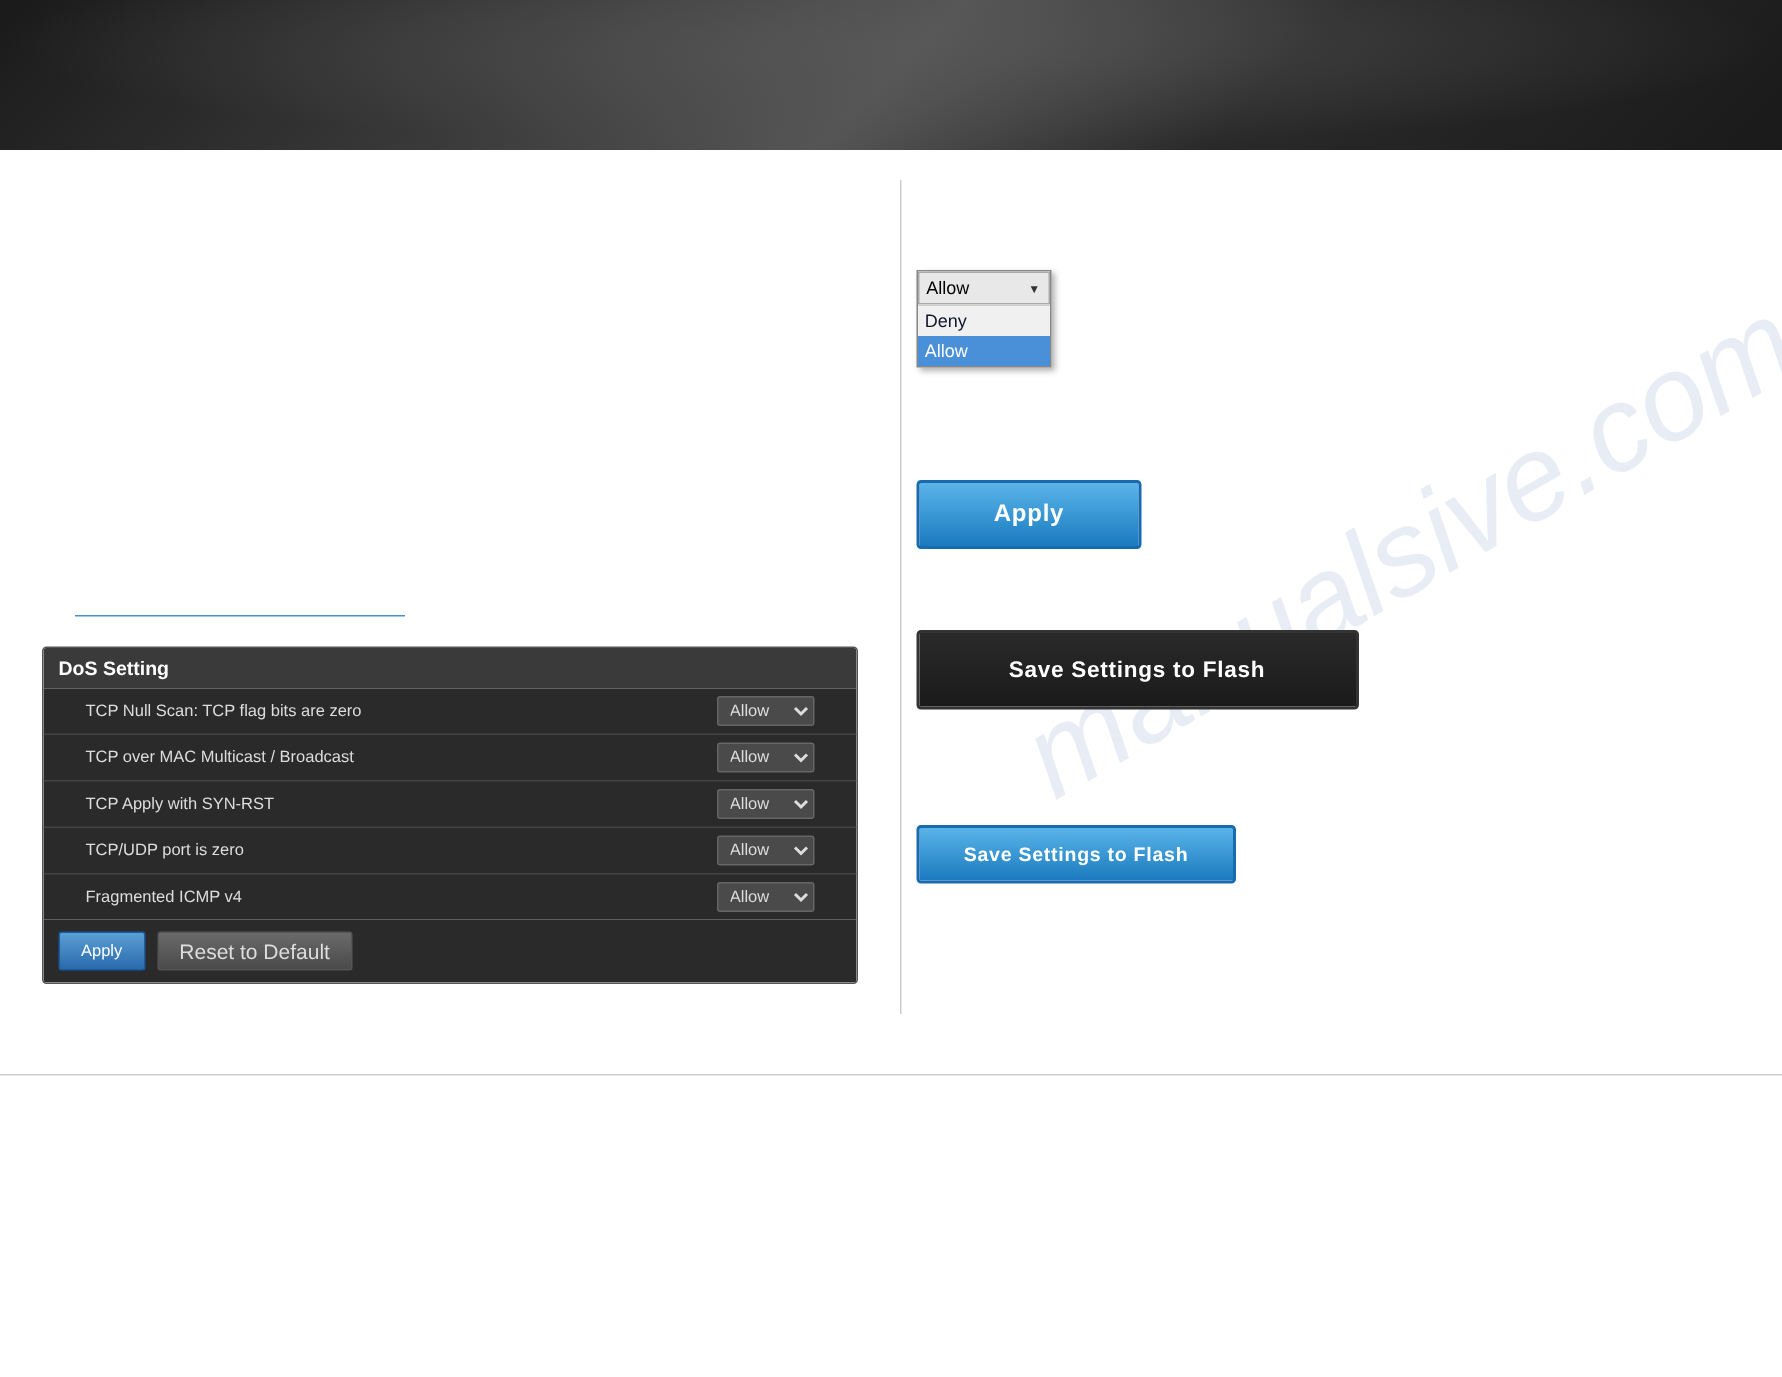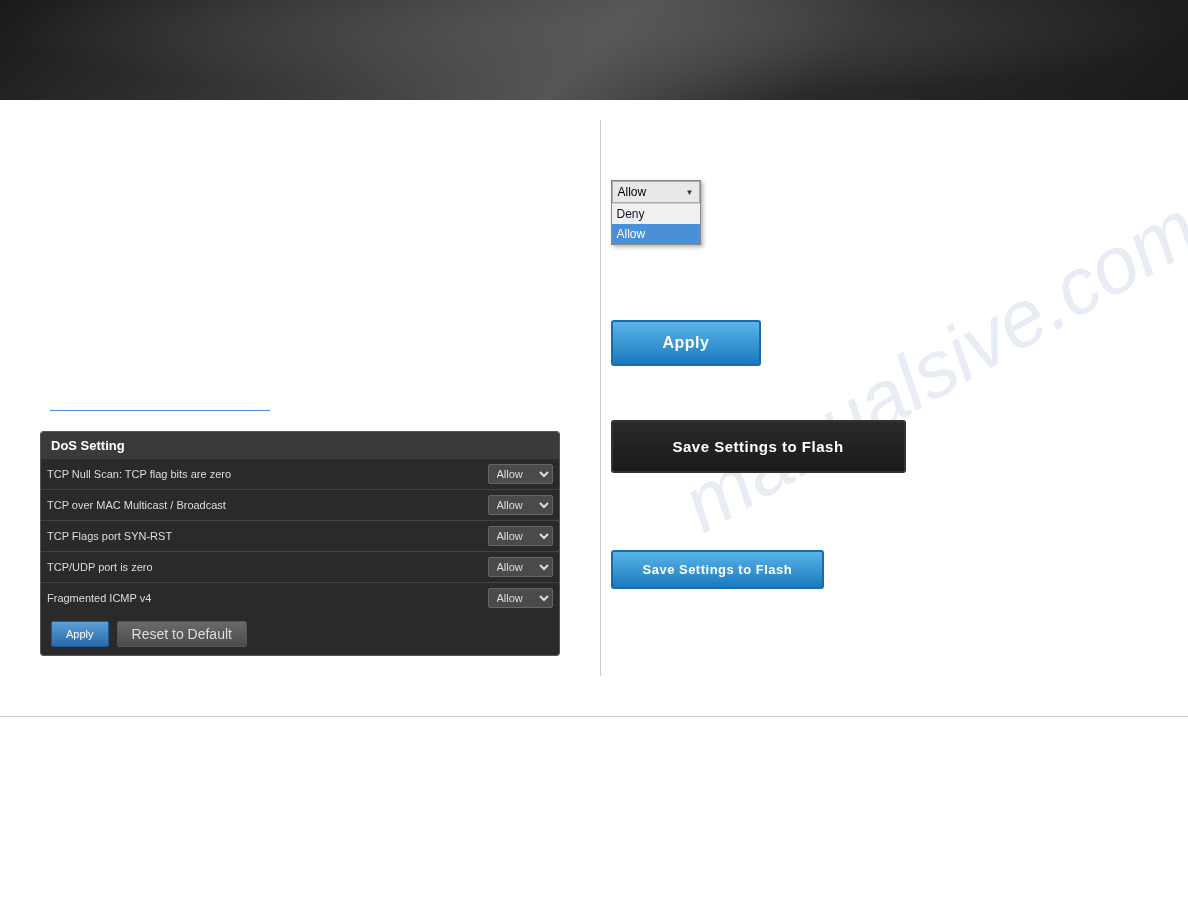--- a/index.html
+++ b/index.html
@@ -37,21 +37,21 @@
     
     .divider-line {
       width: 220px;
       height: 1px;
       background: #4a90d9;
       margin: 280px 0 20px 30px;
     }
 
     
     .dos-table-container {
-      margin: 10px 20px;
+      margin: 10px 8px;
       border: 1px solid #555;
       border-radius: 3px;
       overflow: hidden;
     }
 
     .dos-table-header {
       background: #3a3a3a;
       color: #fff;
       font-weight: bold;
       padding: 6px 10px;
@@ -66,21 +66,21 @@
 
     .dos-table tr {
       border-bottom: 1px solid #444;
     }
 
     .dos-table tr:last-child {
       border-bottom: none;
     }
 
     .dos-table td {
-      padding: 5px 6px;
+      padding: 5px 28px;
       color: #ddd;
       font-size: 11px;
     }
 
     .dos-table td:first-child {
       width: 75%;
     }
 
     .dos-table td:last-child {
       width: 25%;
@@ -270,21 +270,21 @@
         <tbody id="dos-table-body">
         <tr>
               <td>TCP Null Scan: TCP flag bits are zero</td>
               <td><select class="allow-select"><option value="Allow">Allow</option><option value="Deny">Deny</option></select></td>
             </tr>
             <tr>
               <td>TCP over MAC Multicast / Broadcast</td>
               <td><select class="allow-select"><option value="Allow">Allow</option><option value="Deny">Deny</option></select></td>
             </tr>
             <tr>
-              <td>TCP Flags port SYN-RST</td>
+              <td>TCP Apply with SYN-RST</td>
               <td><select class="allow-select"><option value="Allow">Allow</option><option value="Deny">Deny</option></select></td>
             </tr>
             <tr>
               <td>TCP/UDP port is zero</td>
               <td><select class="allow-select"><option value="Allow">Allow</option><option value="Deny">Deny</option></select></td>
             </tr>
             <tr>
               <td>Fragmented ICMP v4</td>
               <td><select class="allow-select"><option value="Allow">Allow</option><option value="Deny">Deny</option></select></td>
             </tr>

